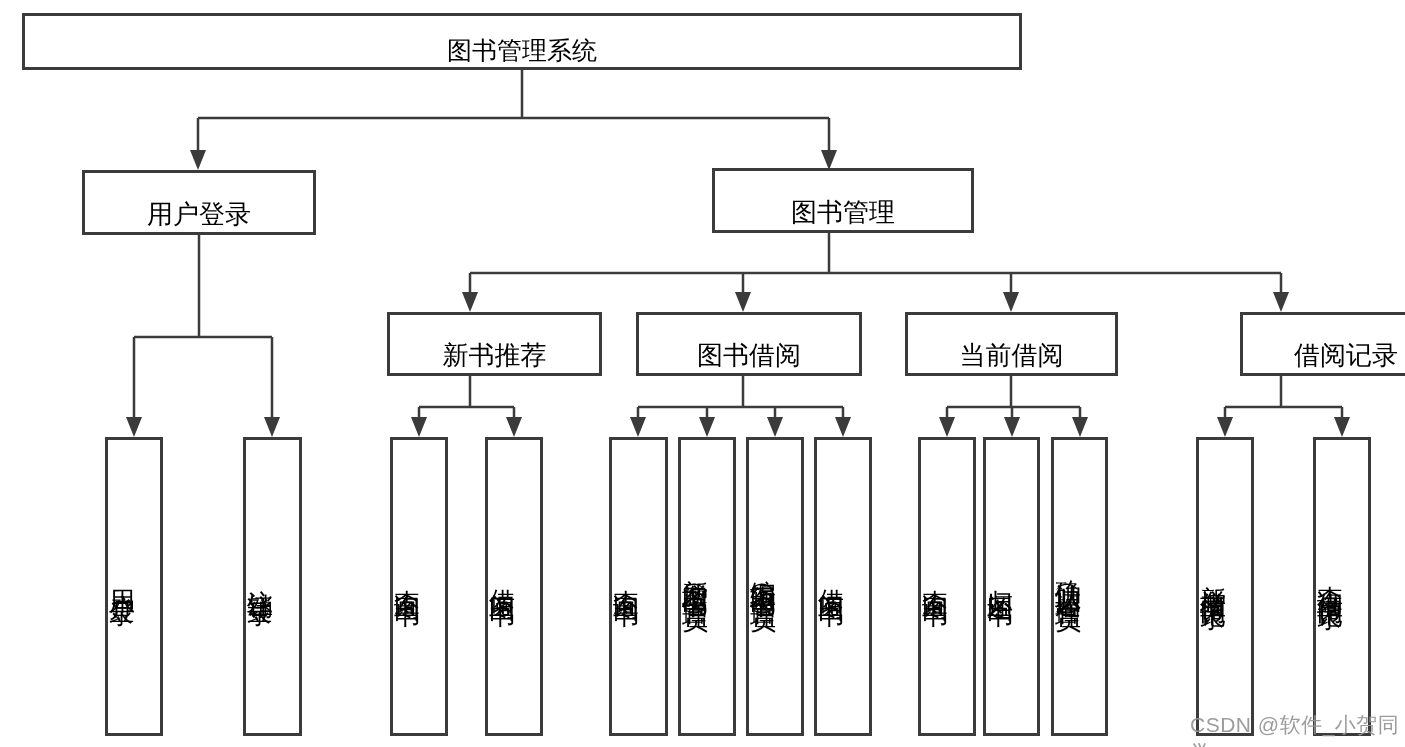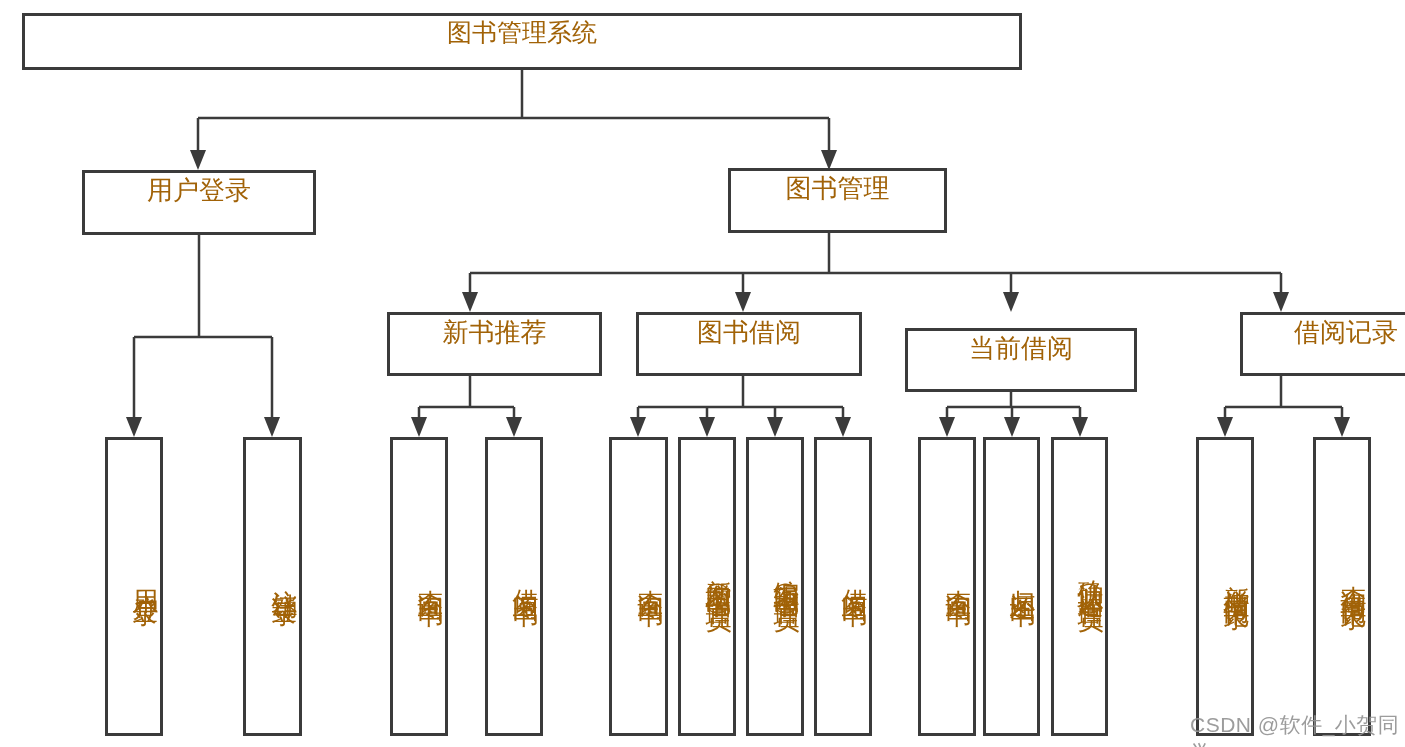--- a/index.html
+++ b/index.html
@@ -4,22 +4,22 @@
 <style>
   html,body { margin:0; padding:0; background:#ffffff; }
   .canvas {
     position:relative; width:1405px; height:747px; background:#ffffff;
     font-family:"Liberation Sans", sans-serif; overflow:hidden;
   }
   svg.connectors { position:absolute; left:0; top:0; width:1405px; height:747px; }
   .node {
     position:absolute; box-sizing:border-box;
     border:3px solid #3b3b3b; background:#ffffff;
-    display:flex; align-items:flex-start; justify-content:center;
-    color:#a16207; white-space:nowrap;
+    display:flex; align-items:flex-end; justify-content:center;
+    color:#000000; white-space:nowrap;
   }
   .root-node { font-size:25px; }
   .h-node   { font-size:26px; }
   .v-node {
     writing-mode:vertical-rl; text-orientation:mixed;
     font-size:26px; letter-spacing:4px; line-height:1.1;
     padding-bottom:20px; white-space:normal;
   }
   .watermark {
     position:absolute; left:1190px; top:711px;
@@ -71,31 +71,31 @@
     </g>
   </svg>
 
   <div class="node root-node" style="left:22px; top:13px; width:1000px; height:57px;">
     <span>图书管理系统</span>
   </div>
 
   <div class="node h-node" style="left:82px; top:170px; width:234px; height:65px;">
     <span>用户登录</span>
   </div>
-  <div class="node h-node" style="left:728px; top:168px; width:219px; height:65px;">
+  <div class="node h-node" style="left:712px; top:168px; width:262px; height:65px;">
     <span>图书管理</span>
   </div>
 
   <div class="node h-node" style="left:363px; top:312px; width:215px; height:64px;margin-left:24px;">
     <span>新书推荐</span>
   </div>
   <div class="node h-node" style="left:636px; top:312px; width:226px; height:64px;">
     <span>图书借阅</span>
   </div>
-  <div class="node h-node" style="left:905px; top:328px; width:232px; height:64px;">
+  <div class="node h-node" style="left:905px; top:312px; width:213px; height:64px;">
     <span>当前借阅</span>
   </div>
   <div class="node h-node" style="left:1240px; top:312px; width:212px; height:64px;">
     <span>借阅记录</span>
   </div>
 
   <div class="node v-node" style="left:105px; top:437px; width:58px; height:299px;">
     <span>用户登录</span>
   </div>
   <div class="node v-node" style="left:243px; top:437px; width:59px; height:299px;">

